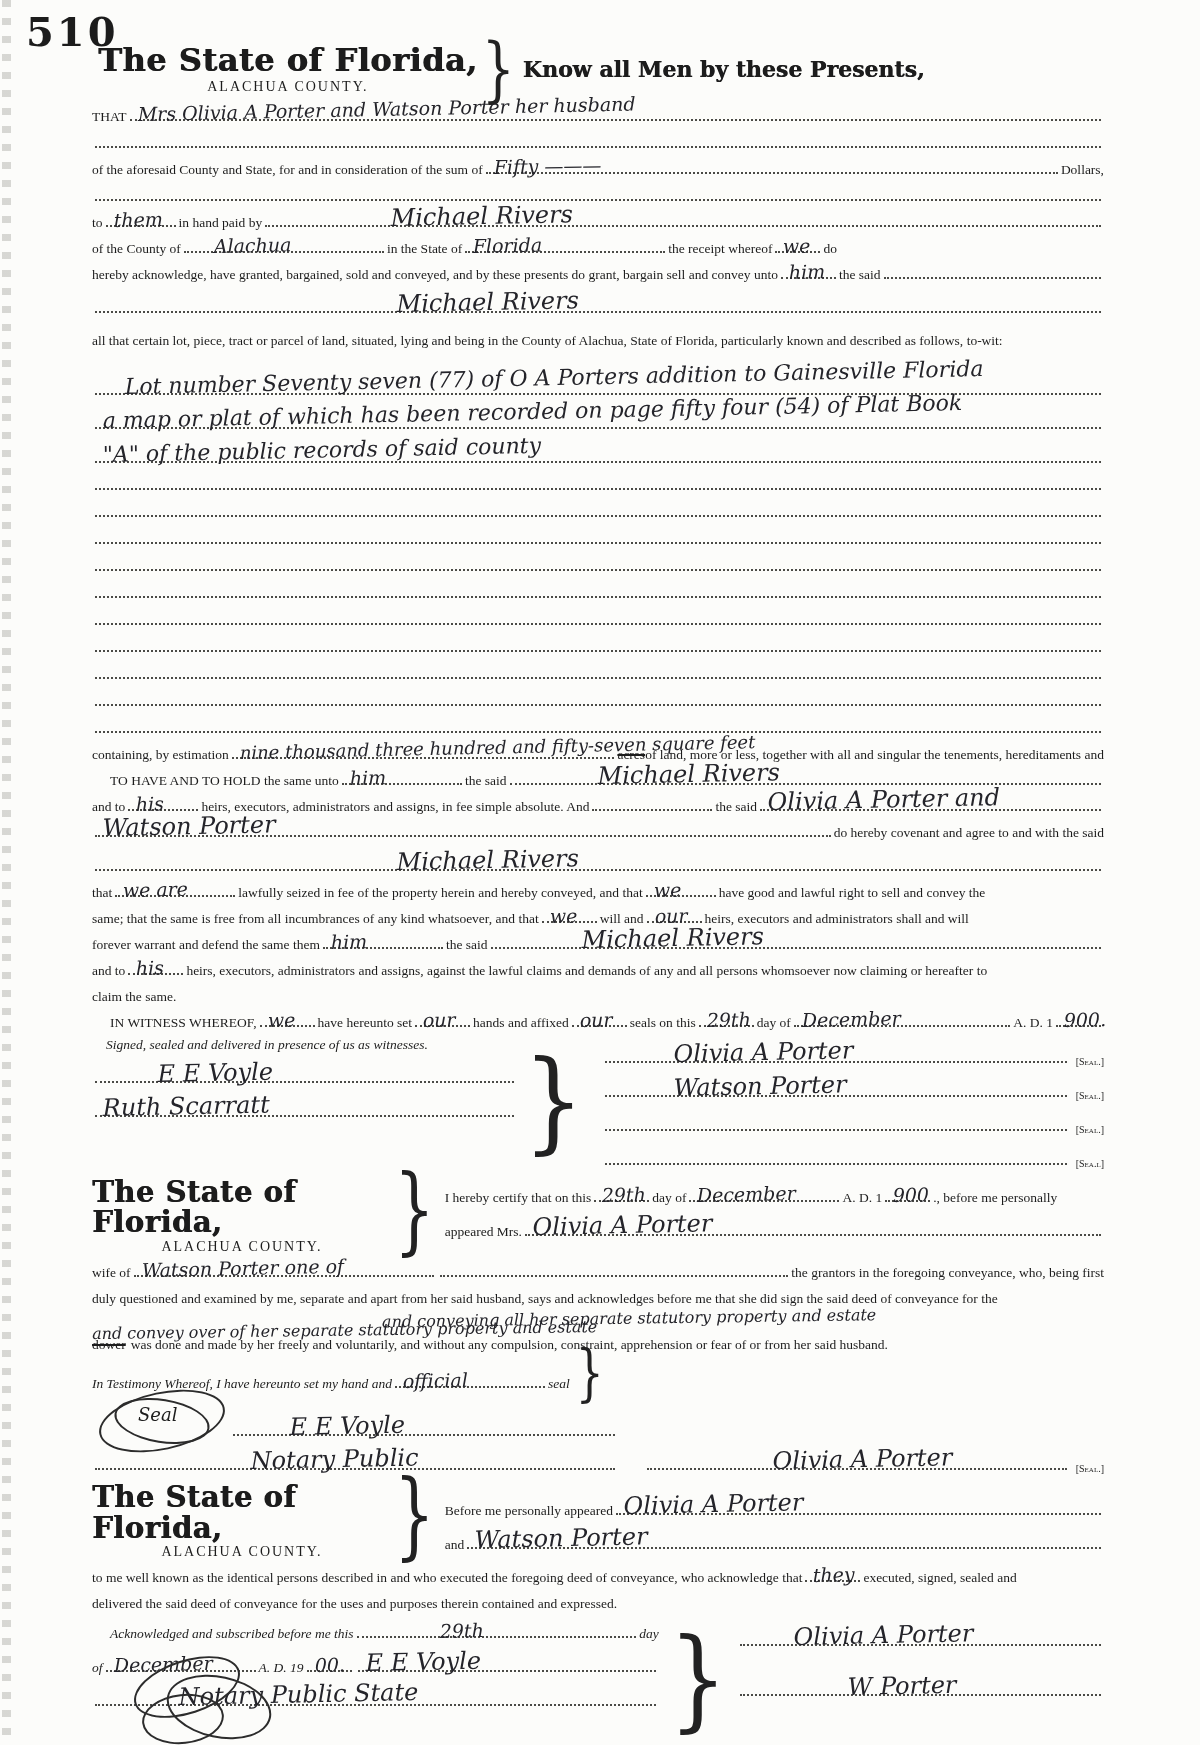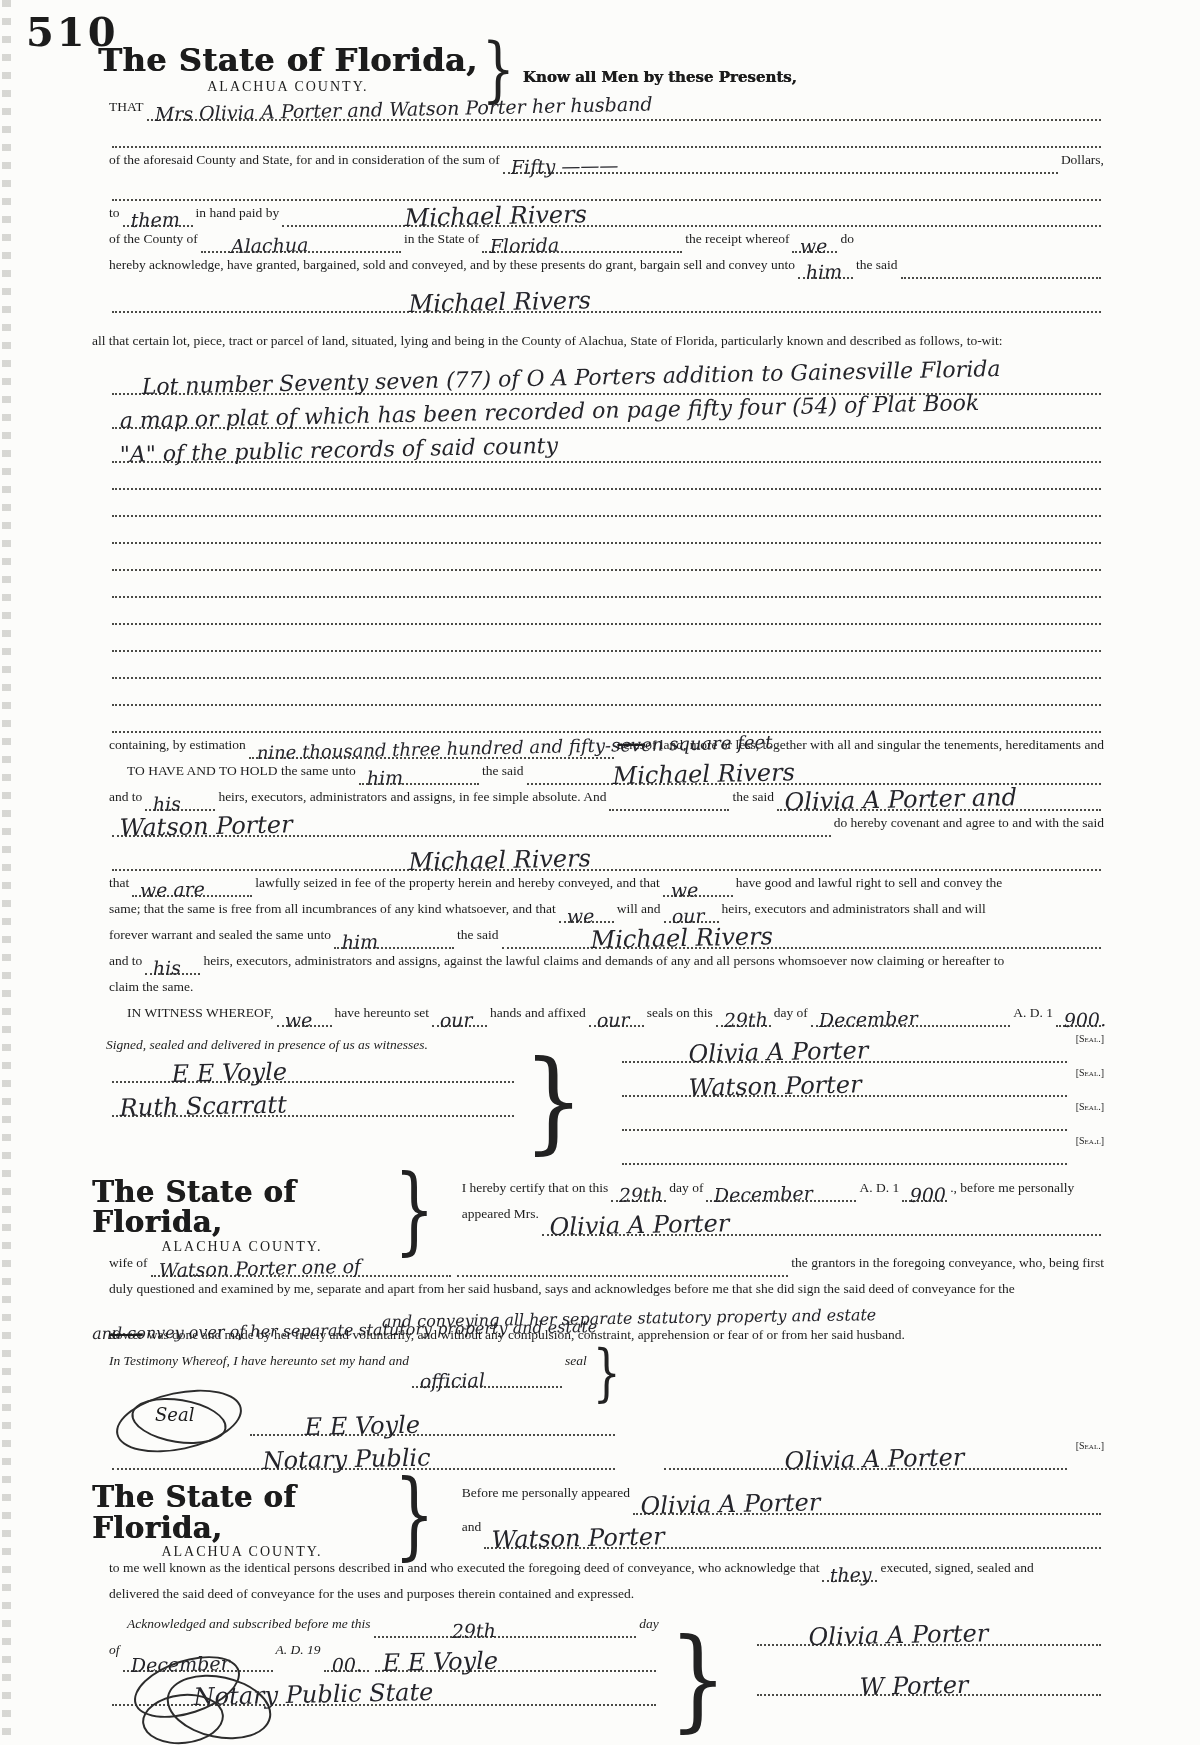--- a/index.html
+++ b/index.html
@@ -11,23 +11,23 @@
   .pageno{position:absolute;left:26px;top:8px;font-size:40px;font-weight:bold;
         font-family:"DejaVu Serif",serif;letter-spacing:3px;}
   .header{display:flex;align-items:flex-start;margin:40px 0 4px 6px;}
   .blackletter{font-family:"DejaVu Serif",serif;font-weight:700;font-size:32px;letter-spacing:.5px;
         text-shadow:.7px 0 0 currentColor;line-height:1.05;}
   .blackletter.med{font-size:29px;}
   .county{font-size:14px;letter-spacing:2px;text-align:center;margin-top:1px;}
   .brace{font-family:"DejaVu Serif",serif;font-weight:400;color:#222;}
   .brace::before{content:"}";display:inline-block;}
   .h-brace{font-size:52px;line-height:.9;transform:scaleY(1.35);margin:2px 8px 0 4px;}
-  .knowall{font-family:"DejaVu Serif",serif;font-weight:700;font-size:15px;margin-top:24px;
+  .knowall{font-family:"DejaVu Serif",serif;font-weight:700;font-size:22px;margin-top:12px;
         text-shadow:.5px 0 0 currentColor;}
-  .line{display:flex;align-items:flex-start;min-height:26px;font-size:13.5px;position:relative;margin-left:17px;}
+  .line{display:flex;align-items:flex-end;min-height:26px;font-size:13.5px;position:relative;}
   .line.tall{min-height:34px;}
   .line.blankrow{min-height:27px;}
   .pt{white-space:nowrap;}
   .ind{padding-left:18px;}
   .it{font-style:italic;}
   .strike{text-decoration:line-through;text-decoration-thickness:1.5px;}
   .slot{position:relative;border-bottom:2px dotted #4a4a46;height:0;align-self:flex-end;margin:0 3px 4px;}
   .grow{flex:1 1 40px;}
   .w45{flex:0 1 45px;}.w55{flex:0 1 55px;}.w70{flex:0 1 70px;}.w120{flex:0 1 120px;}
   .w150{flex:0 1 150px;}.w200{flex:0 1 200px;}.w300{flex:0 1 300px;}.w420{flex:0 1 420px;}
@@ -253,21 +253,21 @@
       <span class="slot w55">
           <span class="hw">we</span>
         </span>
       <span class="pt">will and</span>
       <span class="slot w55">
           <span class="hw">our</span>
         </span>
       <span class="pt">heirs, executors and administrators shall and will</span>
     </div>
     <div class="line">
-      <span class="pt">forever warrant and sealed the same unto</span>
+      <span class="pt">forever warrant and defend the same them</span>
       <span class="slot w120">
           <span class="hw">him</span>
         </span>
       <span class="pt">the said</span>
       <span class="slot grow">
           <span class="hw big off1">Michael Rivers</span>
         </span>
     </div>
     <div class="line">
       <span class="pt">and to</span>

